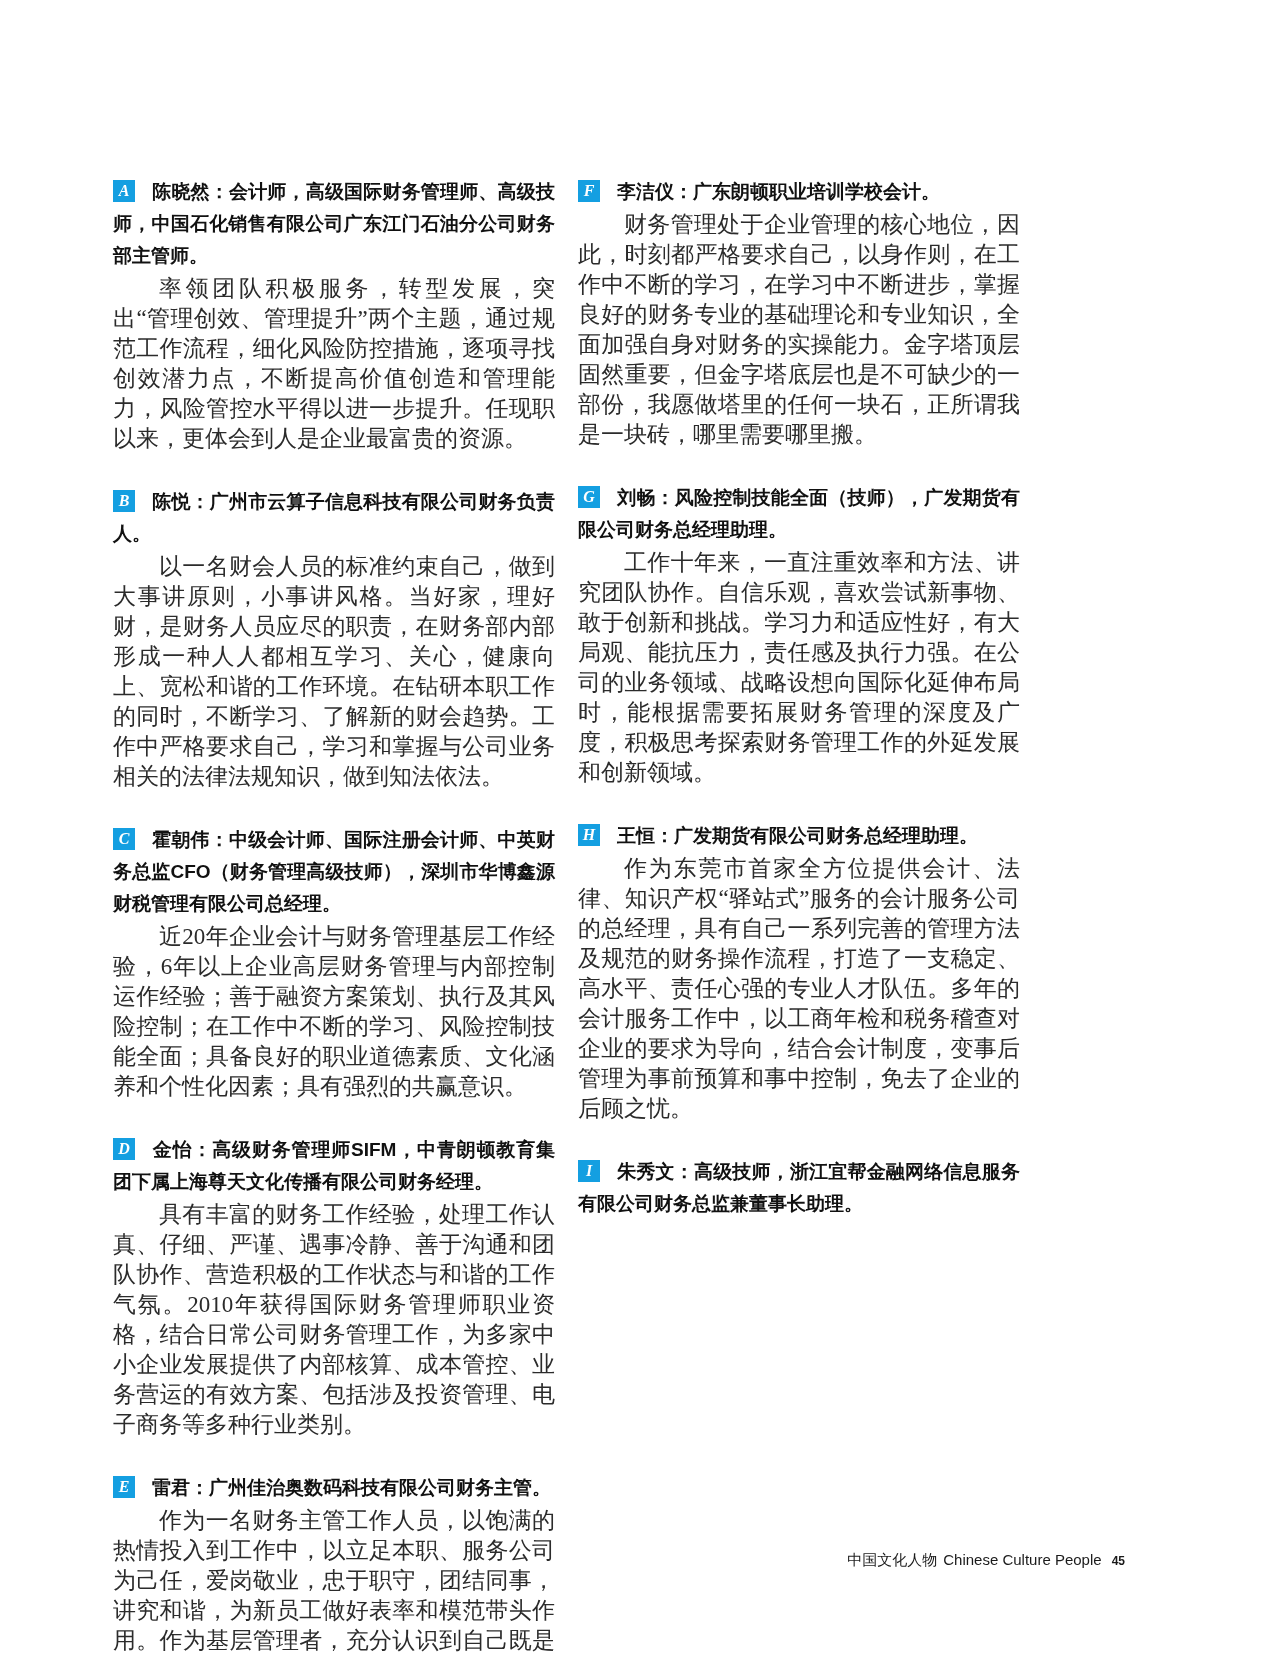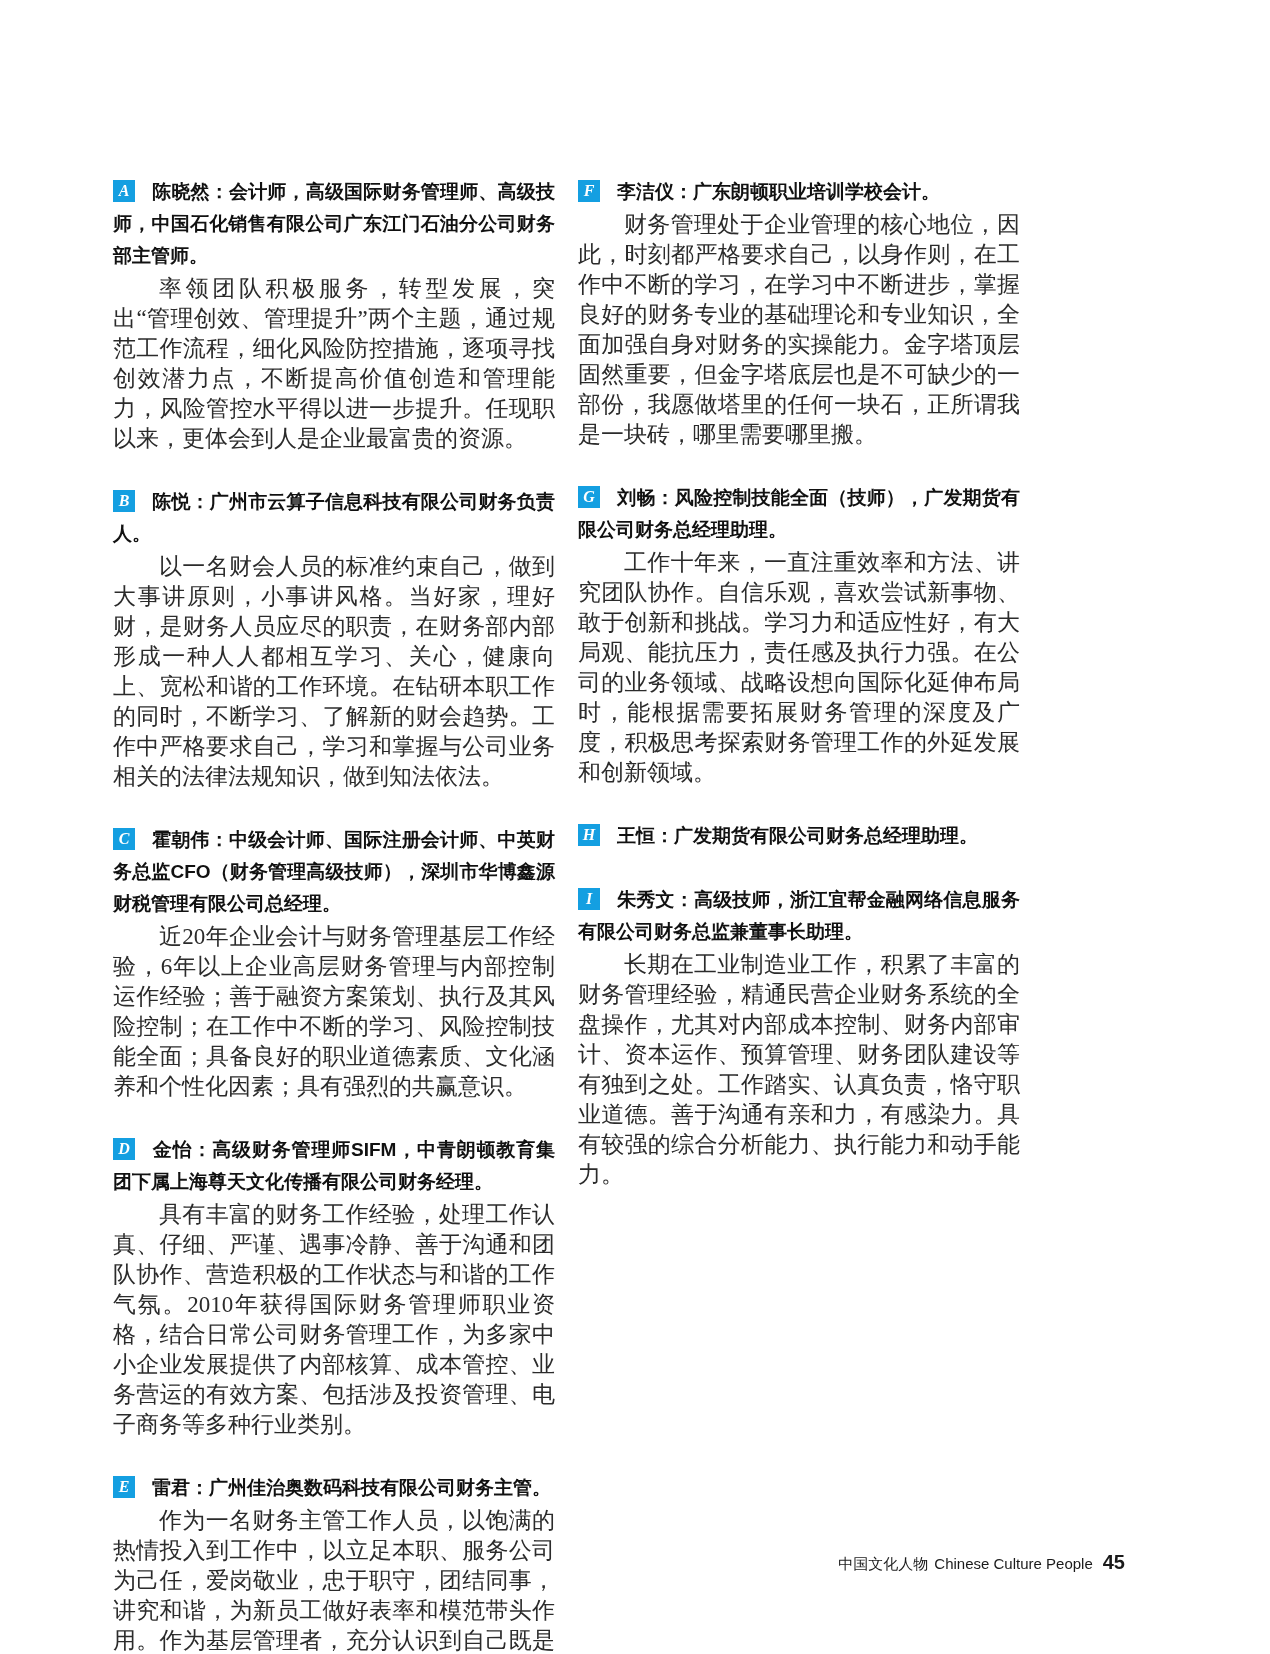--- a/index.html
+++ b/index.html
@@ -61,21 +61,21 @@
     top: 1551px;
     right: 145px;
     font-family: "Liberation Sans", "DejaVu Sans", sans-serif;
     font-size: 15px;
     color: #1a1a1a;
     white-space: nowrap;
   }
   .footer .en { margin-left: 6px; }
   .footer .pagenum {
     font-weight: bold;
-    font-size: 20px;
+    font-size: 12px;
     margin-left: 10px;
     text-align: right;
   }
 </style>
 </head>
 <body>
 
 <div class="page">
 
   <div class="col col-left">
@@ -114,25 +114,25 @@
       <p class="entry-body">财务管理处于企业管理的核心地位，因此，时刻都严格要求自己，以身作则，在工作中不断的学习，在学习中不断进步，掌握良好的财务专业的基础理论和专业知识，全面加强自身对财务的实操能力。金字塔顶层固然重要，但金字塔底层也是不可缺少的一部份，我愿做塔里的任何一块石，正所谓我是一块砖，哪里需要哪里搬。</p>
     </div>
 
     <div class="entry">
       <p class="entry-heading"><span class="badge" style="background: rgb(20, 159, 225);">G</span><span>刘畅：风险控制技能全面（技师），广发期货有限公司财务总经理助理。</span></p>
       <p class="entry-body">工作十年来，一直注重效率和方法、讲究团队协作。自信乐观，喜欢尝试新事物、敢于创新和挑战。学习力和适应性好，有大局观、能抗压力，责任感及执行力强。在公司的业务领域、战略设想向国际化延伸布局时，能根据需要拓展财务管理的深度及广度，积极思考探索财务管理工作的外延发展和创新领域。</p>
     </div>
 
     <div class="entry">
       <p class="entry-heading"><span class="badge" style="background: rgb(20, 159, 225);">H</span><span>王恒：广发期货有限公司财务总经理助理。</span></p>
+      <p class="entry-body">作为东莞市首家全方位提供会计、法律、知识产权“驿站式”服务的会计服务公司的总经理，具有自己一系列完善的管理方法及规范的财务操作流程，打造了一支稳定、高水平、责任心强的专业人才队伍。多年的会计服务工作中，以工商年检和税务稽查对企业的要求为导向，结合会计制度，变事后管理为事前预算和事中控制，免去了企业的后顾之忧。</p>
     </div>
 
     <div class="entry">
       <p class="entry-heading"><span class="badge" style="background: rgb(20, 159, 225);">I</span><span>朱秀文：高级技师，浙江宜帮金融网络信息服务有限公司财务总监兼董事长助理。</span></p>
-      <p class="entry-body">长期在工业制造业工作，积累了丰富的财务管理经验，精通民营企业财务系统的全盘操作，尤其对内部成本控制、财务内部审计、资本运作、预算管理、财务团队建设等有独到之处。工作踏实、认真负责，恪守职业道德。善于沟通有亲和力，有感染力。具有较强的综合分析能力、执行能力和动手能力。</p>
     </div>
 
 
   </div>
 
   <div class="footer">
     <span class="zh">中国文化人物</span><span class="en">Chinese Culture People</span><span class="pagenum">45</span>
   </div>
 
 </div>

